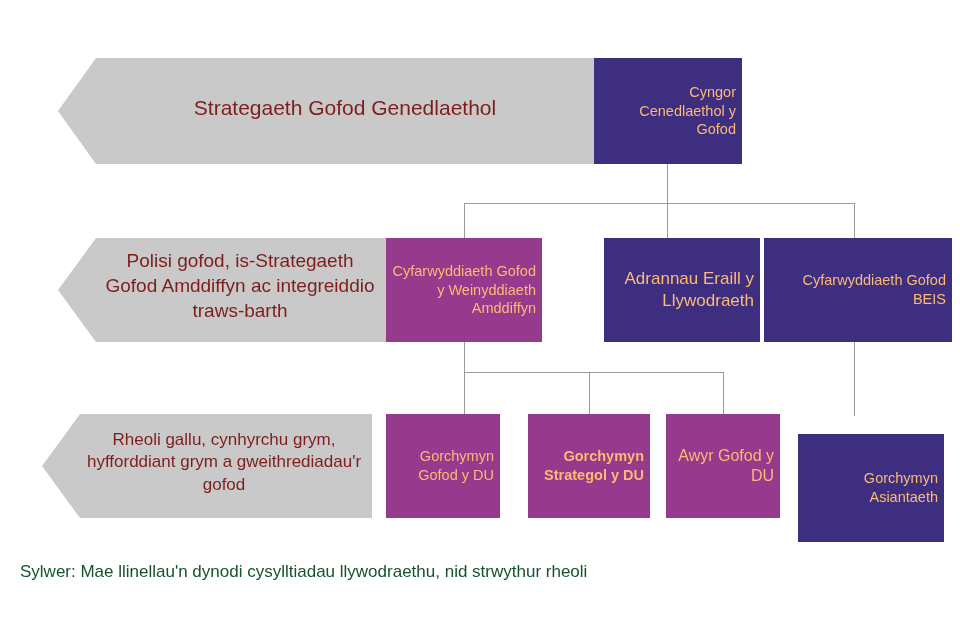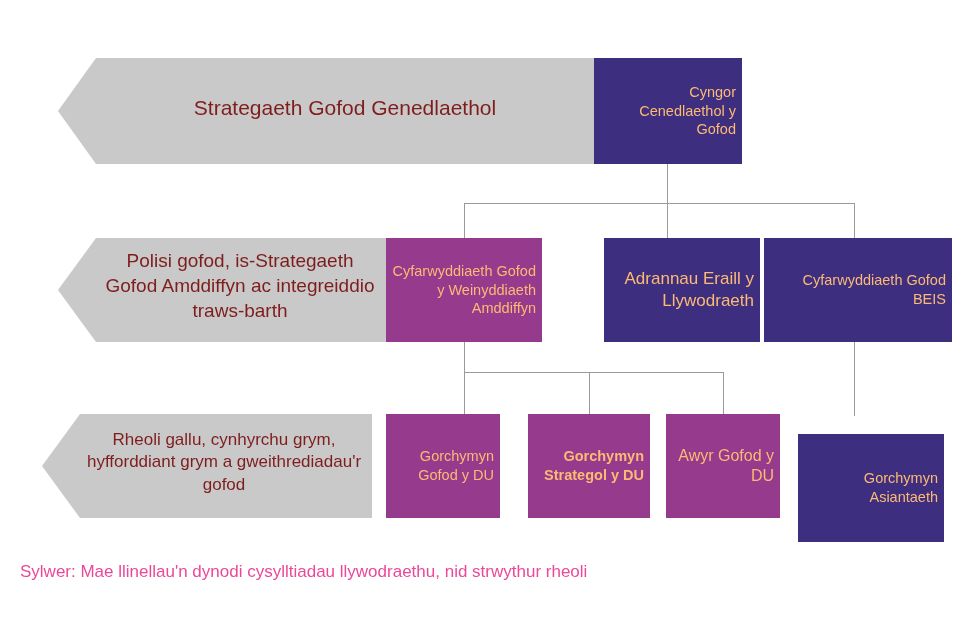--- a/index.html
+++ b/index.html
@@ -54,21 +54,21 @@
   .ln {
     position: absolute;
     background: #9a9a9a;
   }
   .ln.h { height: 1px; }
   .ln.v { width: 1px; }
 
   
   .note {
     position: absolute;
-    color: #ec4899;
+    color: #14532d;
     font-size: 17px;
     white-space: nowrap;
   }
 </style>
 </head>
 <body>
 
 <div id="stage">
 
   <div class="chev" style="left:58px; top:58px; width:540px; height:106px; font-size:21px;">

